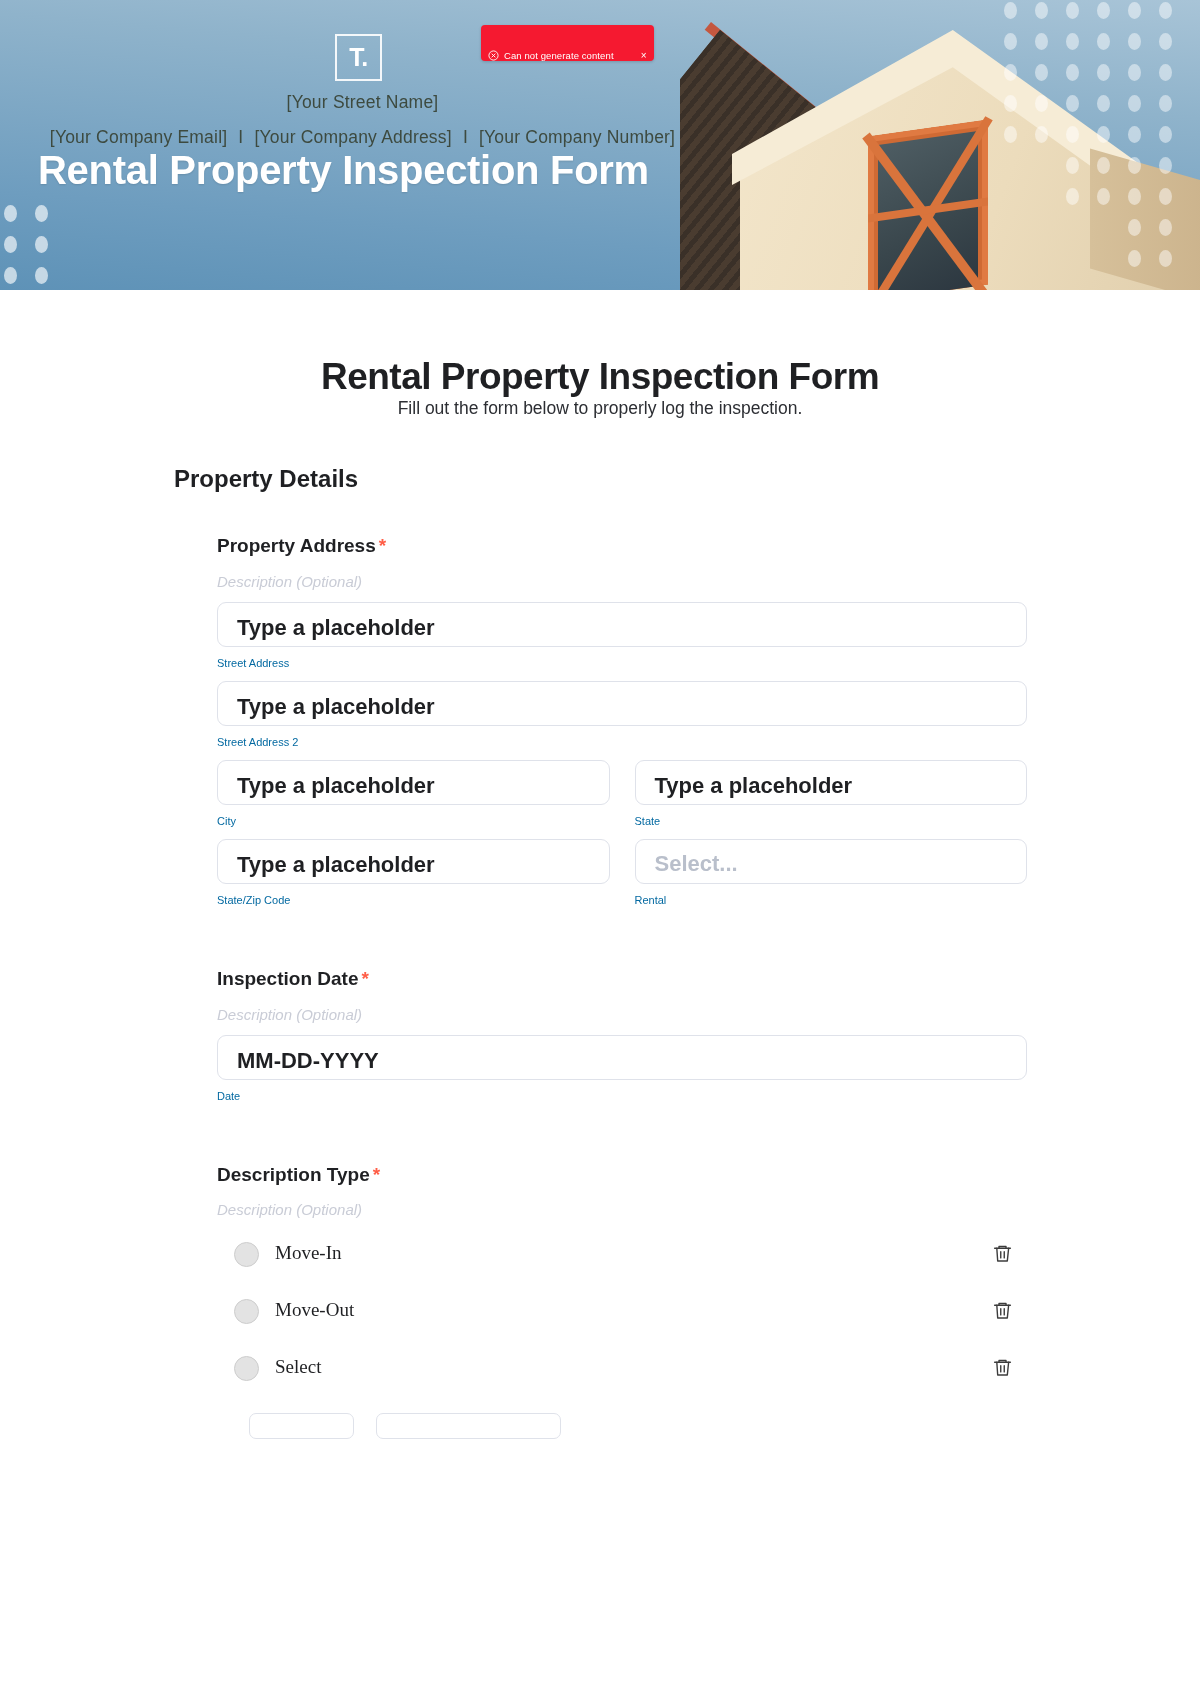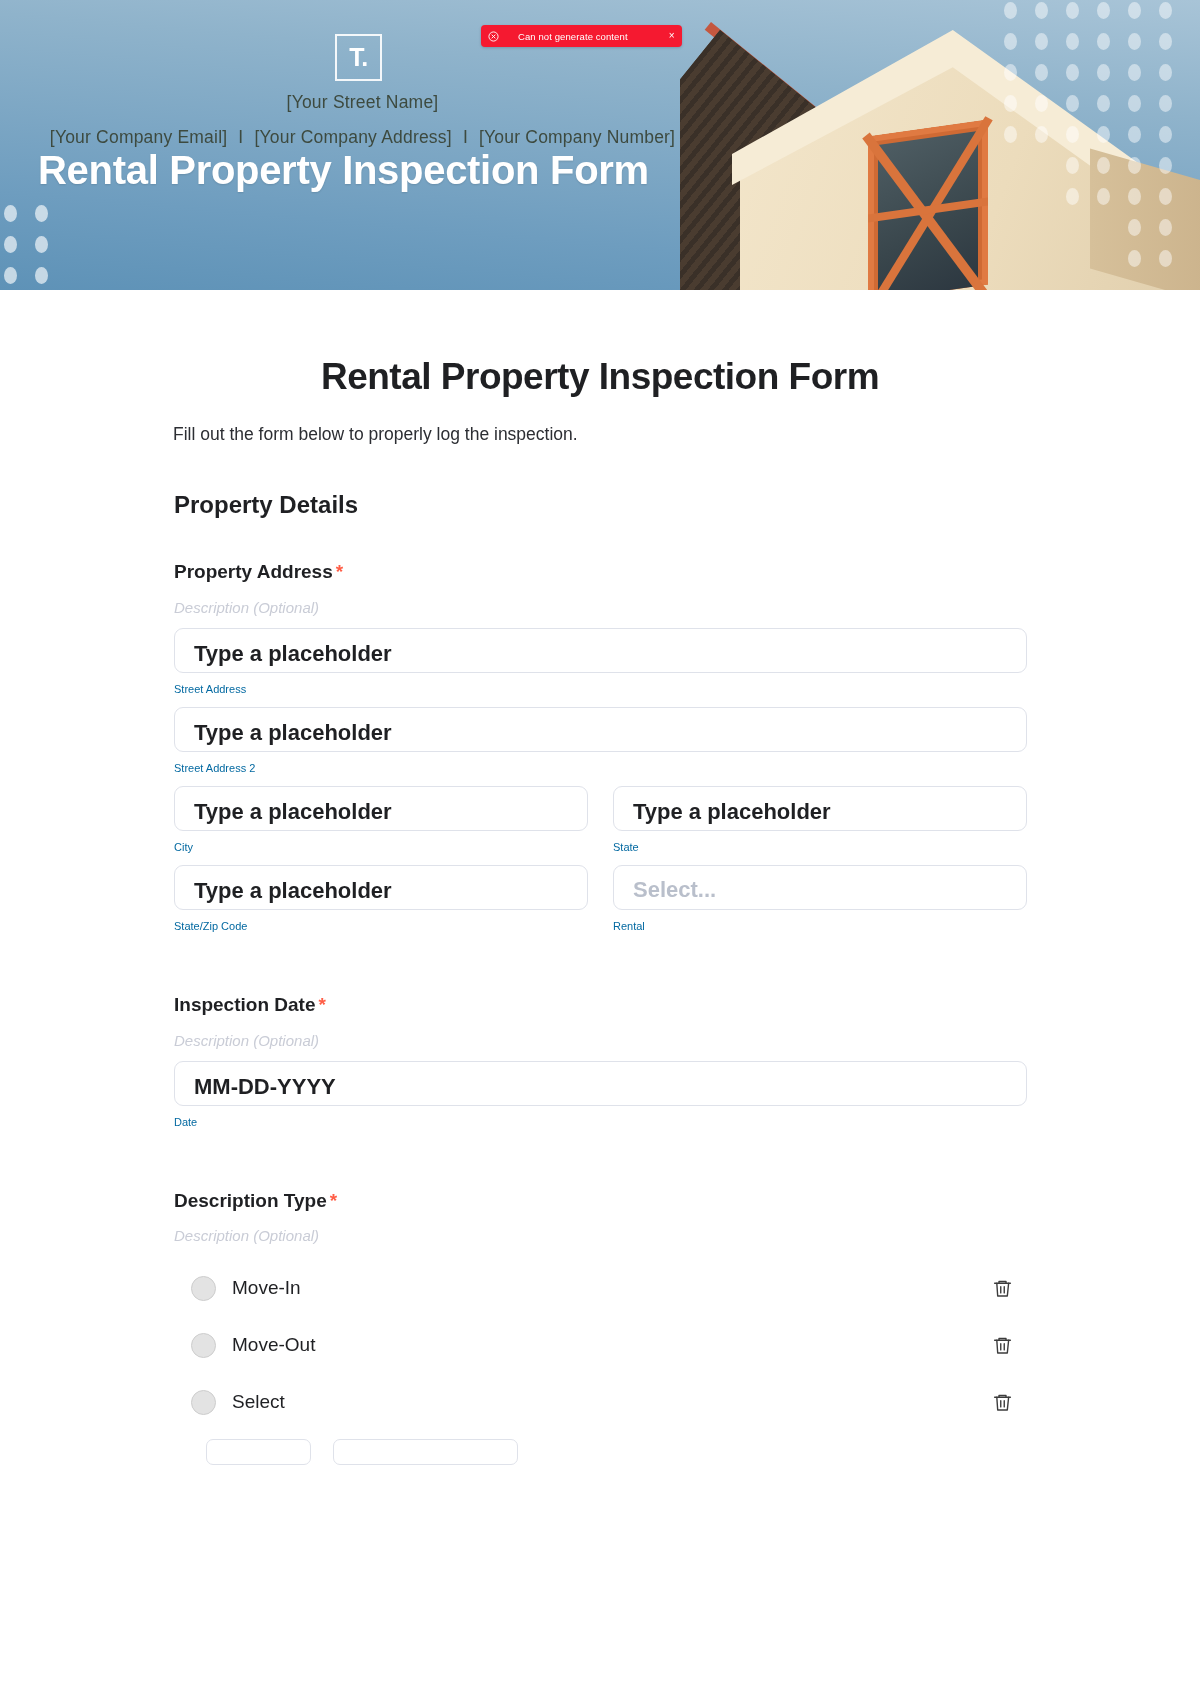--- a/index.html
+++ b/index.html
@@ -114,50 +114,50 @@
   .hero-title {
     position: absolute; top: 148px; left: 38px;
     font-size: 40px; font-weight: 700; color: #ffffff;
     letter-spacing: -.3px;
     text-shadow: 0 1px 2px rgba(0,0,0,.12);
   }
 
   
   .toast {
     position: absolute; left: 481px; top: 25px;
-    height: 22px; padding: 0 8px 0 7px;
+    height: 36px; padding: 0 8px 0 7px;
     background: #f51930; border-radius: 4px;
-    display: flex; align-items: center; gap: 19px;
+    display: flex; align-items: flex-end; gap: 5px;
     box-shadow: 0 1px 3px rgba(0,0,0,.18);
     z-index: 40;
   }
   .toast-msg { color: #ffffff; font-size: 9.5px; white-space: nowrap; letter-spacing: .1px; }
   .toast-err-icon { width: 11px; height: 11px; flex: 0 0 11px; }
   .toast-close {
     color: #ffffff; font-size: 10px; margin-left: 22px; cursor: pointer; line-height: 1;
   }
 
   
   .page { position: relative; width: 1200px; padding-top: 0; background: #fff; }
   .form-wrap { width: 854px; margin: 0 auto; padding-top: 66px; }
 
   .form-title {
     text-align: center; font-size: 37px; font-weight: 700; color: #1f2023;
     letter-spacing: -.5px;
   }
   .form-sub {
-    text-align: left; font-size: 17.5px; color: #2c2e33; margin-top: 26px;
+    text-align: center; font-size: 17.5px; color: #2c2e33; 
   }
 
   .section-title {
     font-size: 24px; font-weight: 700; color: #1f2023;
     margin-top: 46px; margin-bottom: 0; padding-left: 1px;
   }
 
-  .field { margin-top: 42px; padding-left: 1px; }
+  .field { margin-top: 42px; padding-left: 1px; margin-left: 43px; }
   .field-label {
     font-size: 19px; font-weight: 700; color: #1f2023; line-height: 1.2;
   }
   .req { color: #ff5e47; font-weight: 700; margin-left: 3px; }
   .field-desc {
     font-size: 15px; font-style: italic; color: #c9ccd6; margin-top: 15px;
   }
 
   .input-box {
     height: 45px; border: 1.5px solid #dfe2ea; border-radius: 9px;
@@ -172,22 +172,23 @@
   .input-box.select .ph { color: #b9bfcb; top: 2px; }
   .sub-label {
     font-size: 11px; font-weight: 400; color: #0369a1; margin-top: 10px;
   }
   .row2 { display: flex; gap: 25px; }
   .row2 > div { flex: 1 1 0; min-width: 0; }
 
   
   .radio-list { margin-top: 24px; }
   .radio-row {
-    display: flex; align-items: center; height: 40px; margin-bottom: 17px;
+    display: flex; height: 40px; margin-bottom: 17px;
     padding-left: 17px;
+    font-family: Liberation Serif, serif;
   }
   .radio-dot {
     width: 25px; height: 25px; border-radius: 50%;
     background: #e3e3e3; border: 1px solid #cdcdcd; flex: 0 0 25px;
   }
   .radio-label { font-size: 19px; color: #1f2023; margin-left: 16px; }
   .radio-spacer { flex: 1 1 auto; }
   .trash-icon { width: 21px; height: 23px; margin-right: 14px; }
 
   .bottom-btns {

